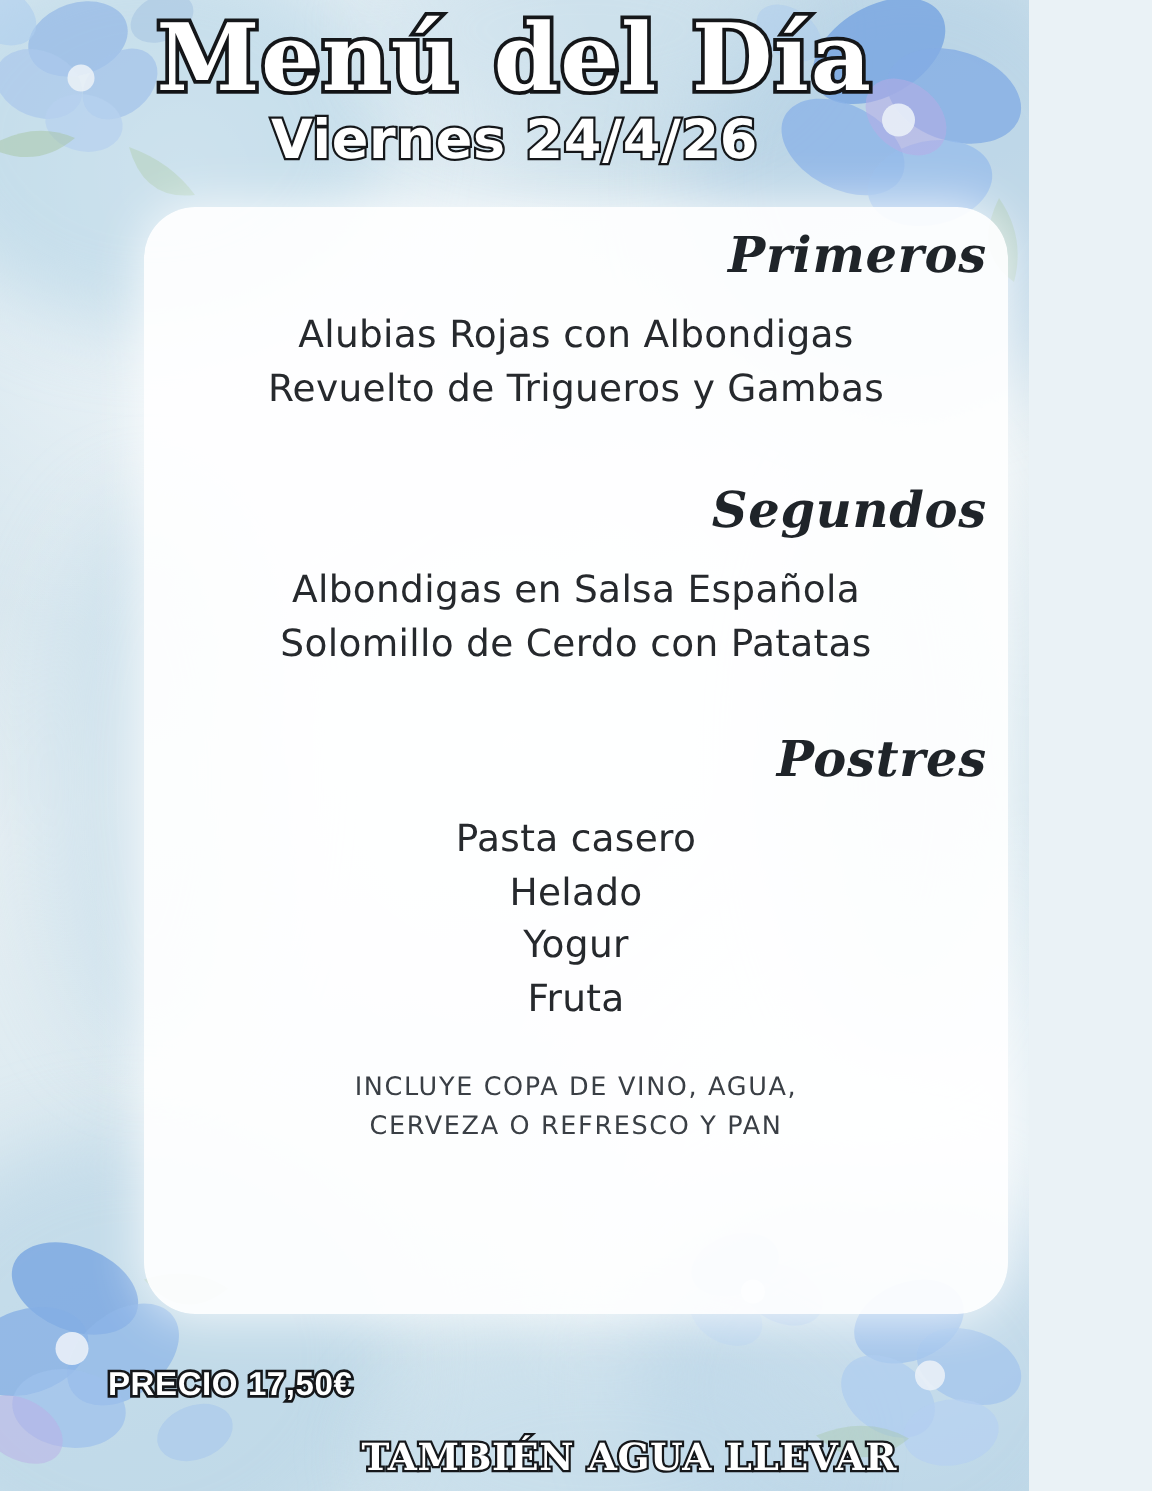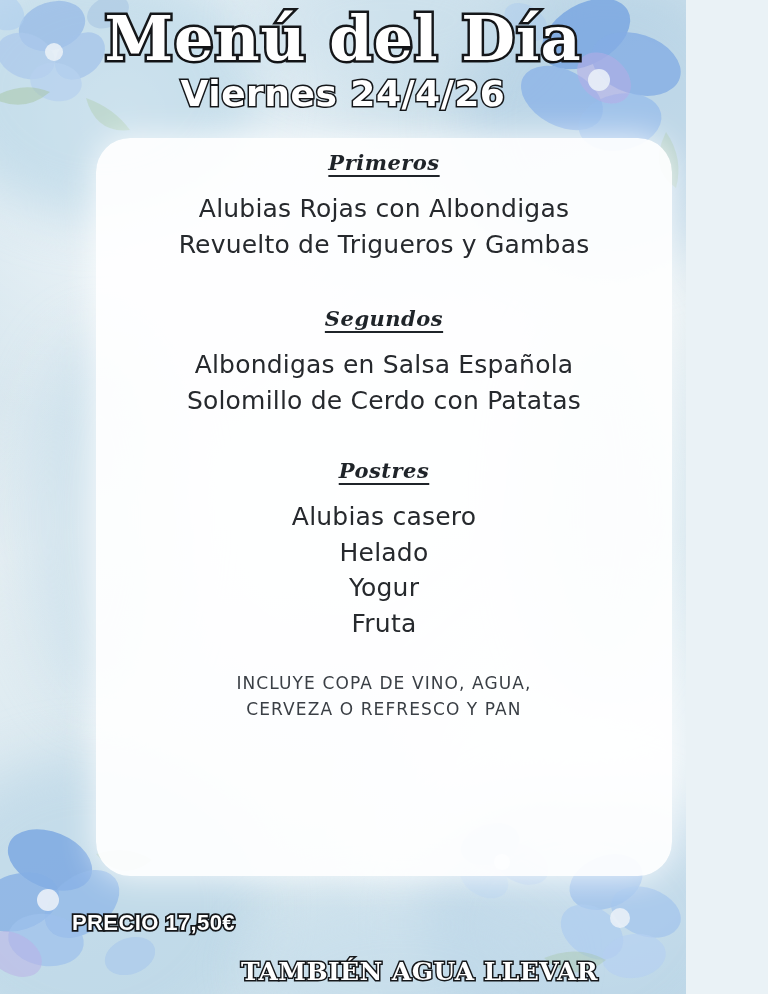--- a/index.html
+++ b/index.html
@@ -100,27 +100,27 @@
     width: 548px;
     text-align: center;
     color: #2b2f33;
     z-index: 6;
   }
   .section { margin-bottom: 10px; }
   .section-title {
     font-family: "DejaVu Serif", serif;
     font-style: italic;
     font-weight: bold;
-    font-size: 21px;
+    font-size: 33px;
     letter-spacing: 0.5px;
     color: #1f2429;
-    text-decoration: underline;
     text-underline-offset: 5px;
     text-decoration-thickness: 2px;
     margin: 0 0 16px 0;
+    text-align: right;
   }
   .dish {
     font-family: "DejaVu Sans", sans-serif;
     font-size: 25px;
     line-height: 1.42;
     color: #26292d;
     letter-spacing: 0.2px;
   }
   .gap-1 { height: 34px; }
   .gap-2 { height: 30px; }
@@ -267,21 +267,21 @@
     <div class="section">
       <div class="section-title">Segundos</div>
       <div class="dish">Albondigas en Salsa Española</div>
       <div class="dish">Solomillo de Cerdo con Patatas</div>
     </div>
 
     <div class="gap-2"></div>
 
     <div class="section">
       <div class="section-title">Postres</div>
-      <div class="dish">Alubias casero</div>
+      <div class="dish">Pasta casero</div>
       <div class="dish">Helado</div>
       <div class="dish">Yogur</div>
       <div class="dish">Fruta</div>
     </div>
 
     <div id="includes">
       <div>INCLUYE COPA DE VINO, AGUA,</div>
       <div>CERVEZA O REFRESCO Y PAN</div>
     </div>
 

